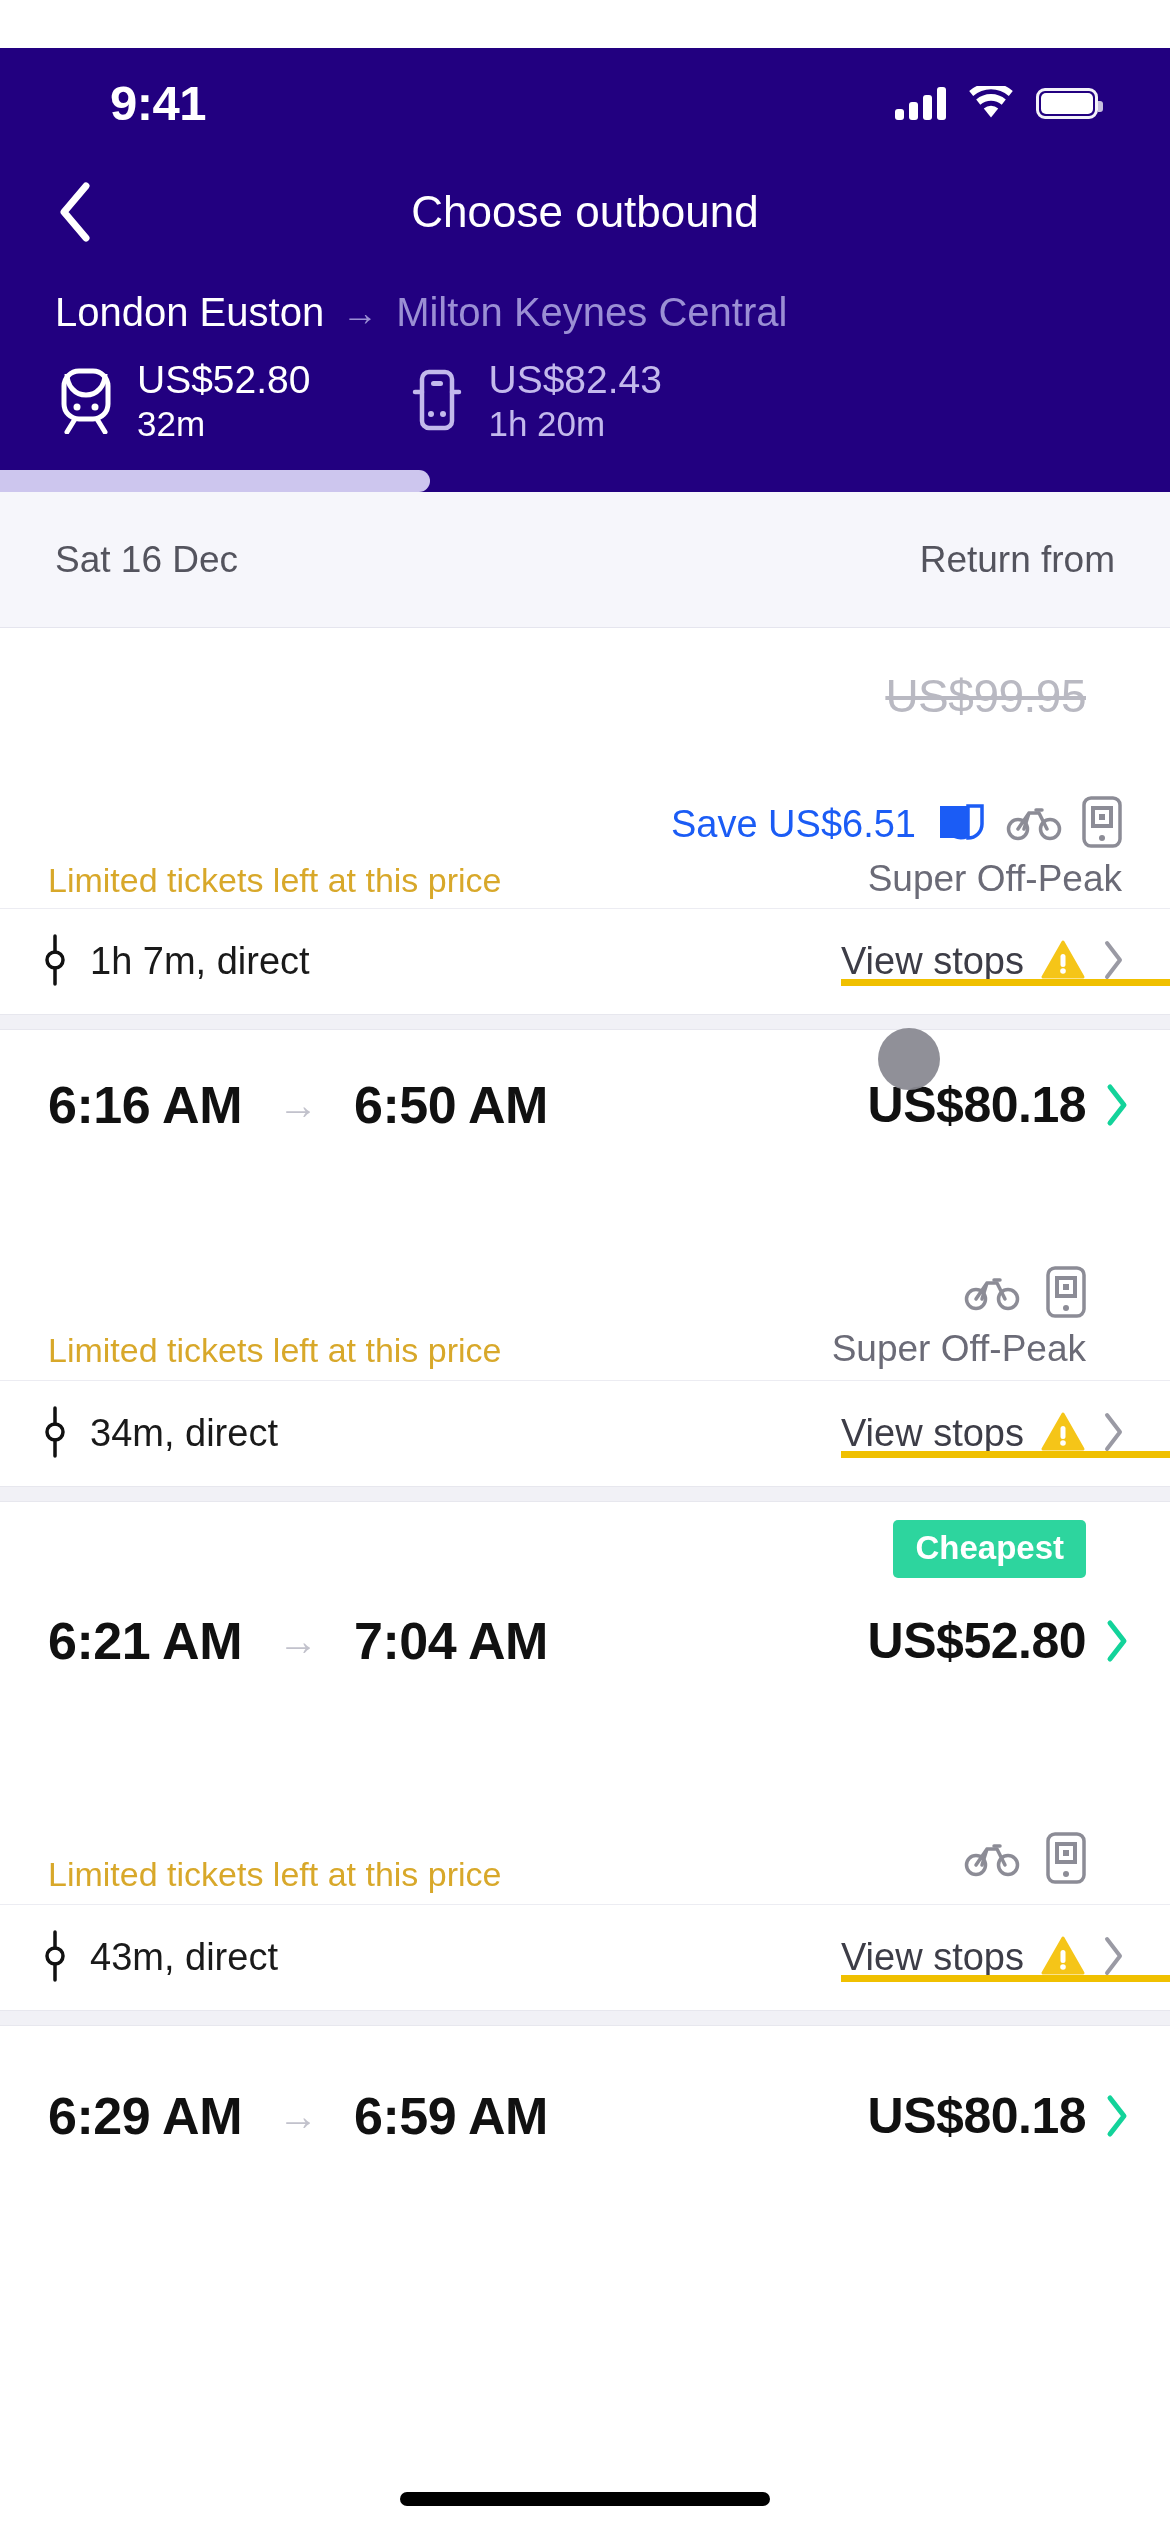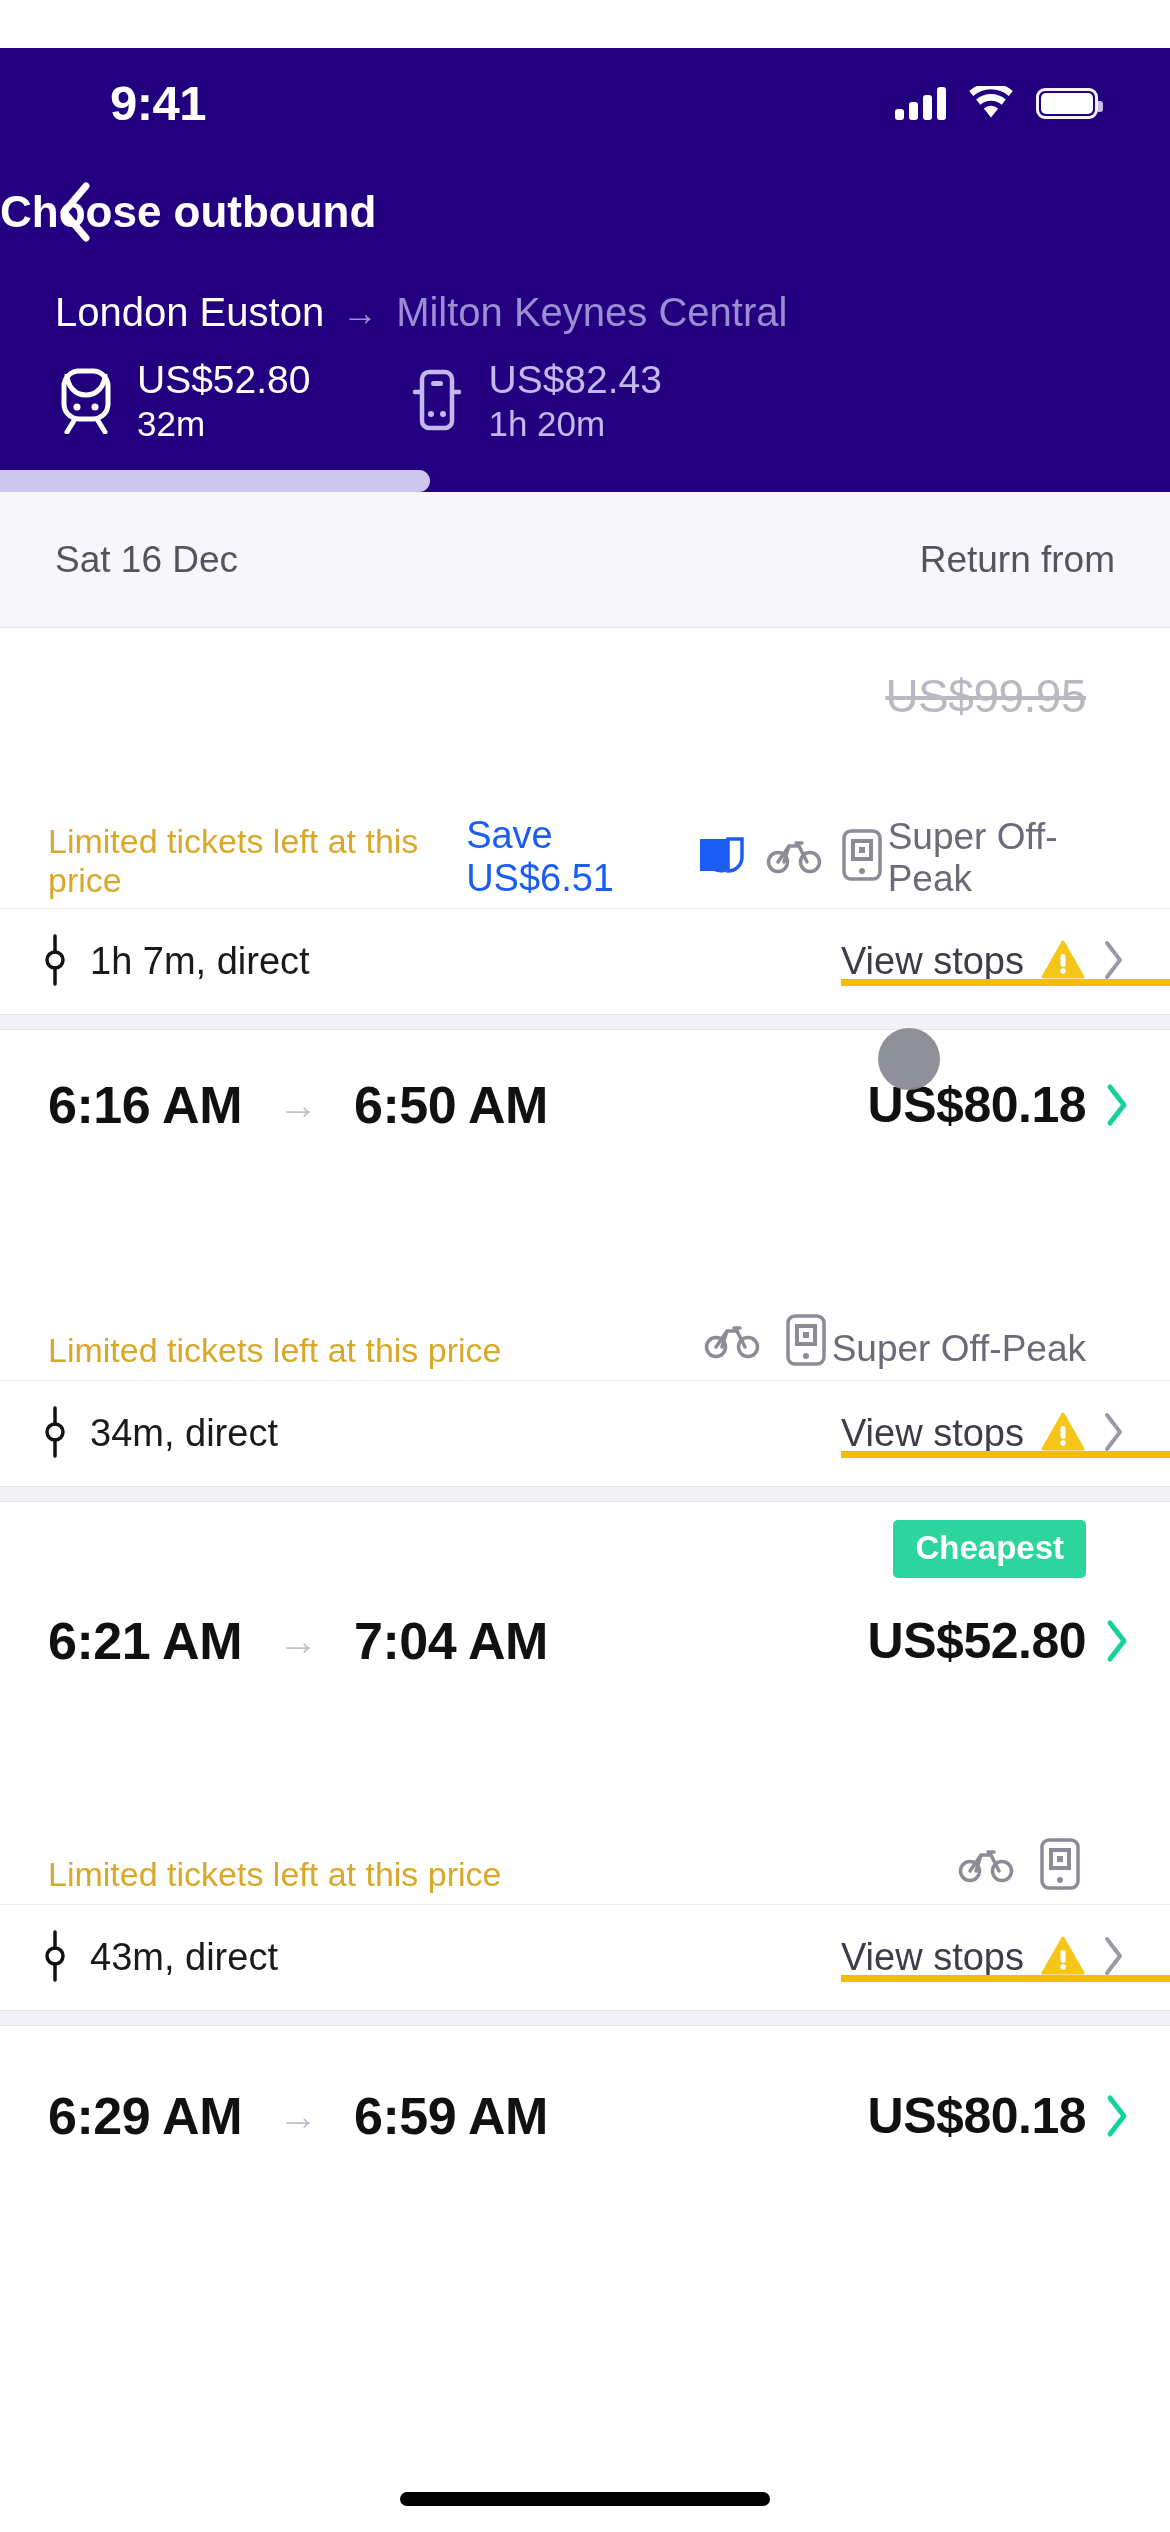--- a/index.html
+++ b/index.html
@@ -64,24 +64,24 @@
     padding:0 40px;
   }
   .back-btn {
     width:70px; height:70px;
     display:flex; align-items:center; justify-content:center;
     cursor:pointer;
   }
   .nav-title {
     position:absolute;
     left:0; right:0;
-    text-align:left;
+    text-align:center;
     color:#fff;
     font-size:44px;
-    font-weight:700;
+    font-weight:400;
     pointer-events:none;
   }
 
   .route-line {
     padding:24px 55px 0 55px;
     display:flex;
     align-items:center;
     gap:18px;
     font-size:40px;
   }
@@ -186,21 +186,21 @@
     justify-content:space-between;
     padding:0 48px 0 48px;
     min-height:96px;
   }
   .meta-left {
     font-size:34px;
     color:#d8a82a;
   }
   .meta-right {
     display:flex;
-    flex-direction:row;
+    flex-direction:column;
     align-items:flex-end;
     gap:6px;
   }
   .perk-icons {
     display:flex;
     align-items:center;
     gap:26px;
     justify-content:flex-end;
   }
   .save-line {

